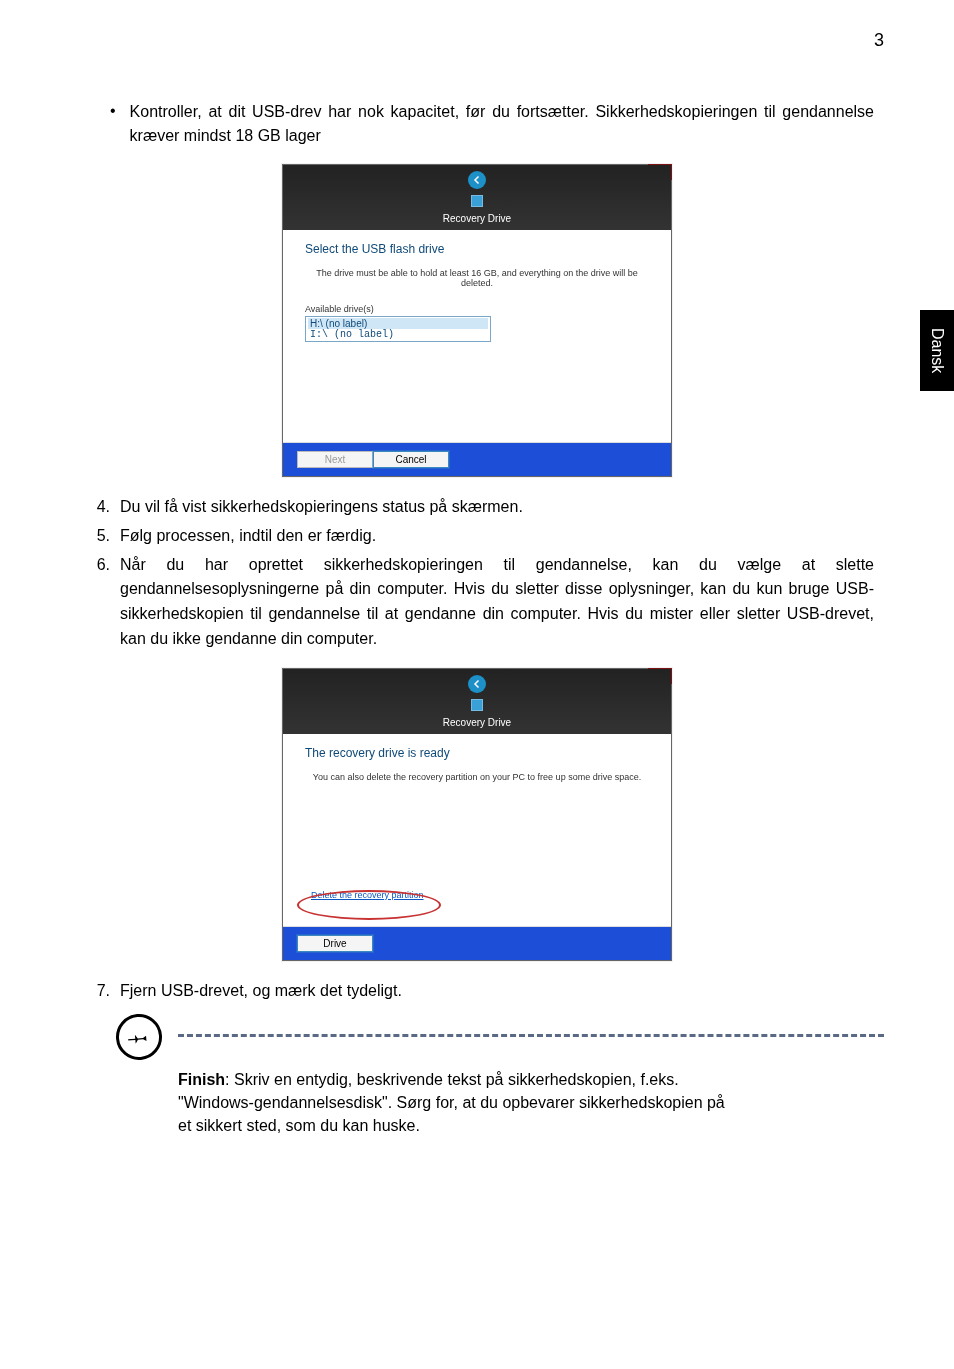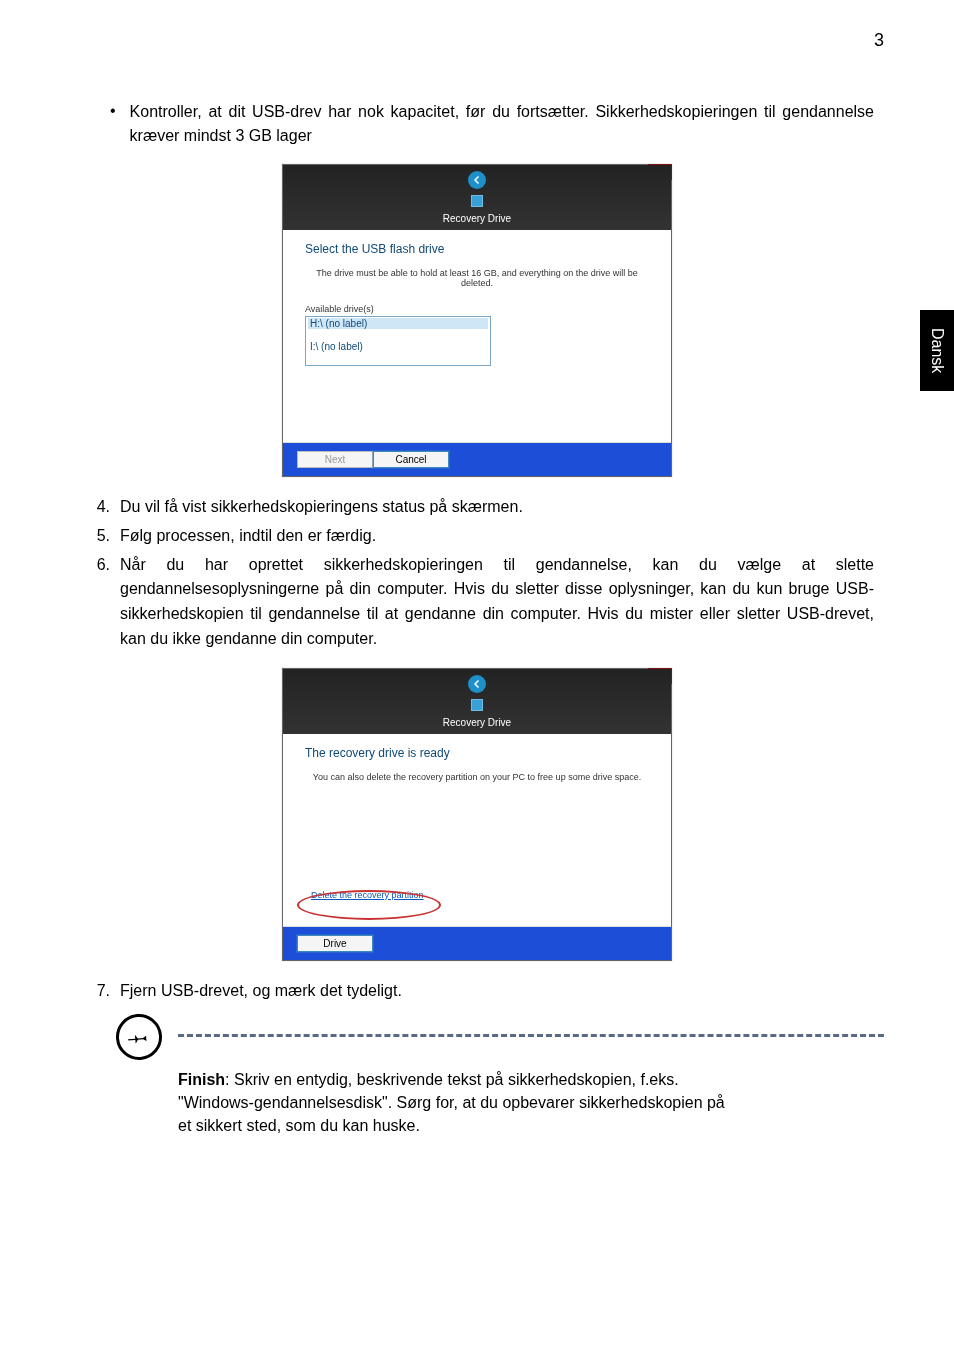--- a/index.html
+++ b/index.html
@@ -126,21 +126,22 @@
     width: 180px;
     padding: 1px 2px;
   }
   .drive-box .selected {
     background: #cfe6f7;
     color: #0f4a78;
     padding: 0 2px;
   }
   .drive-box .item {
     color: #0f4a78;
-    padding: 12px 2px;
+    padding: 0 2px;
+    font-family: Liberation Mono, monospace;
   }
   .dialog-footer {
     border-top: 1px solid #ddd;
     padding: 8px 14px;
     display: flex;
     justify-content: flex-start;
     gap: 0;
     background: #1d4ed8;
   }
   .dlg-btn {
@@ -232,21 +233,21 @@
 </style>
 </head>
 <body>
 
 <div class="page">
   <div class="page-number">3</div>
   <div class="side-tab">Dansk</div>
 
   <div class="bullet-block">
     <div class="bullet-dot">•</div>
-    <div class="bullet-text bullet-text-justify">Kontroller, at dit USB-drev har nok kapacitet, før du fortsætter. Sikkerhedskopieringen til gendannelse kræver mindst 3 GB lager</div>
+    <div class="bullet-text bullet-text-justify">Kontroller, at dit USB-drev har nok kapacitet, før du fortsætter. Sikkerhedskopieringen til gendannelse kræver mindst 18 GB lager</div>
   </div>
 
   <div class="dialog-wrap">
     <div class="dialog">
       <div class="dialog-close">x</div>
       <div class="dialog-header">
         <div class="back-circle">
           <svg viewBox="0 0 24 24" width="12" height="12" fill="none" stroke="#fff" stroke-width="3">
               <path d="M15 5 L8 12 L15 19"></path>
             </svg>

